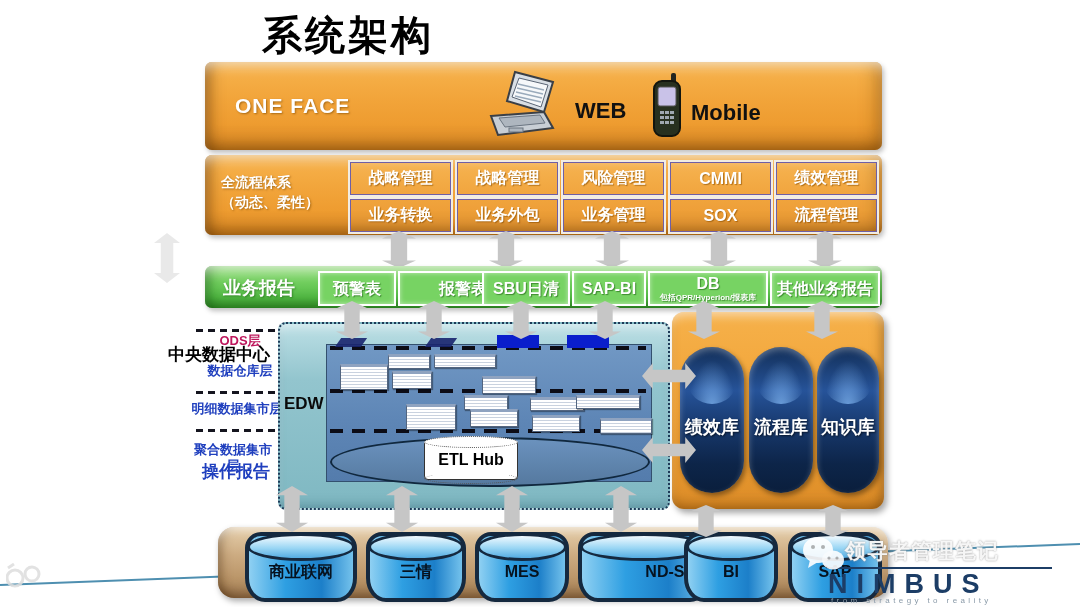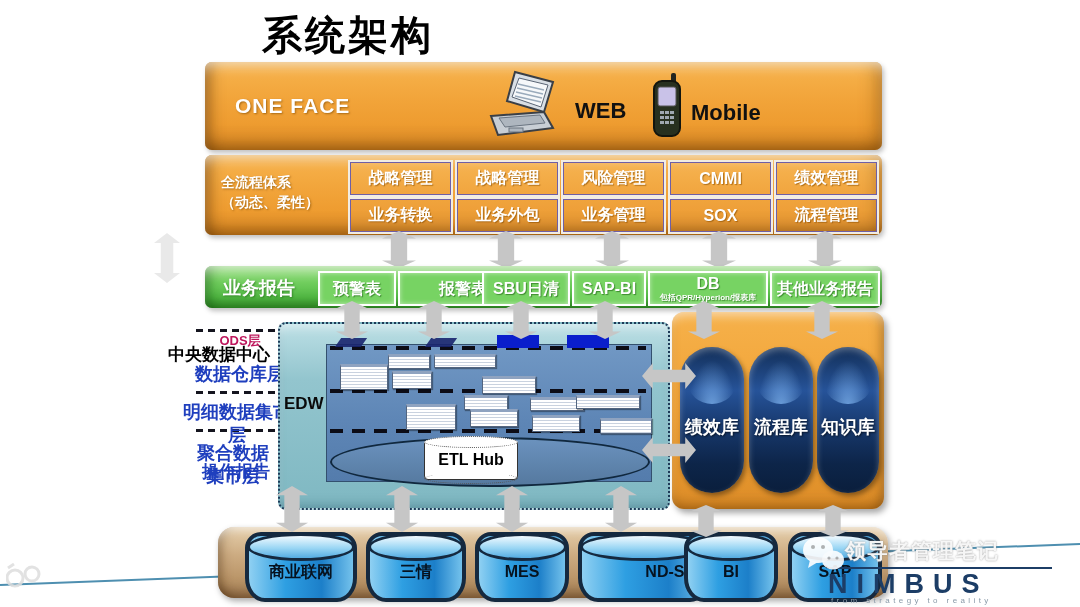--- a/index.html
+++ b/index.html
@@ -50,21 +50,21 @@
       clip-path:polygon(50% 0,100% 20%,74% 20%,74% 80%,100% 80%,50% 100%,0 80%,26% 80%,26% 20%,0 20%);}
   .ha{position:absolute;background:#C6C6C6;filter:drop-shadow(0 0 1px #7E7E7E);
       clip-path:polygon(0 50%,20% 0,20% 26%,80% 26%,80% 0,100% 50%,80% 100%,80% 74%,20% 74%,20% 100%);}
   .faint{opacity:.38;}
 
   
   .dash{position:absolute;height:3px;
         background:repeating-linear-gradient(90deg,#15151F 0 7px,transparent 7px 12px);}
   .lblred{position:absolute;color:#be185d;font-weight:bold;font-size:13px;text-align:center;}
   .lblblack{position:absolute;color:#000;font-weight:bold;font-size:17px;}
-  .lblblue{position:absolute;color:#1F3FBE;font-weight:bold;font-size:18px;text-align:center;line-height:1.25;}
+  .lblblue{position:absolute;color:#1F3FBE;font-weight:bold;font-size:13px;text-align:center;line-height:1.25;}
 
   .teal{position:absolute;left:278px;top:322px;width:388px;height:184px;border-radius:8px;
         border:2px dotted #1E3A58;background:linear-gradient(180deg,#BCDFE5 0%,#93C5CE 30%,#7FB8C2 100%);
         box-shadow:inset 0 8px 12px -6px rgba(255,255,255,.6),inset 0 -8px 12px -6px rgba(20,60,80,.35);}
   .edwrect{position:absolute;left:326px;top:344px;width:324px;height:136px;border:1px solid #33506E;
         background:linear-gradient(180deg,#7198C4 0%,#5E86B6 55%,#547CAC 100%);}
   .bdash{position:absolute;height:4px;
         background:repeating-linear-gradient(90deg,#0C0C16 0 13px,transparent 13px 22px);}
   .edwlbl{position:absolute;left:284px;top:394px;font-size:17px;color:#0A0A0A;font-weight:600;}
   .bluerect{position:absolute;width:42px;height:13px;background:#0A1ECC;}

